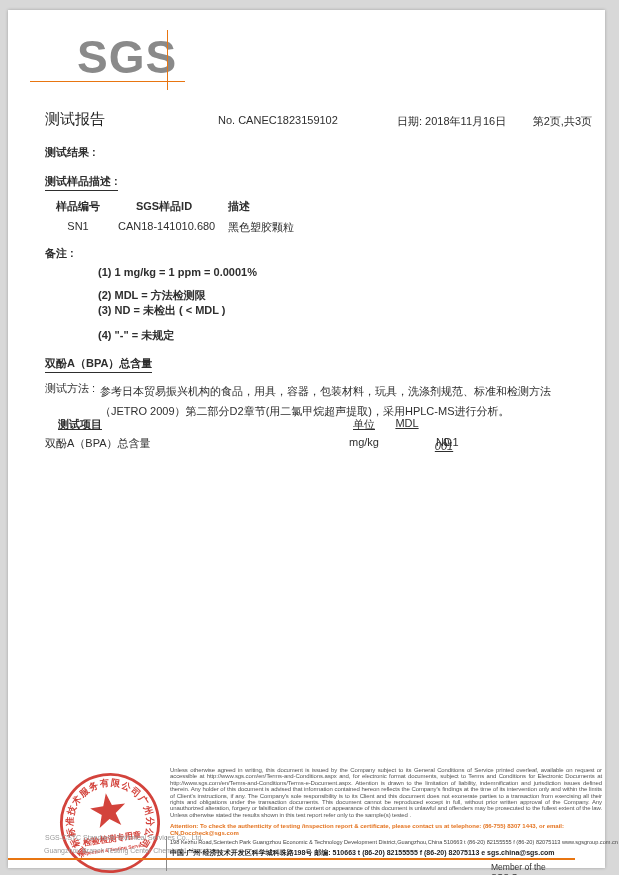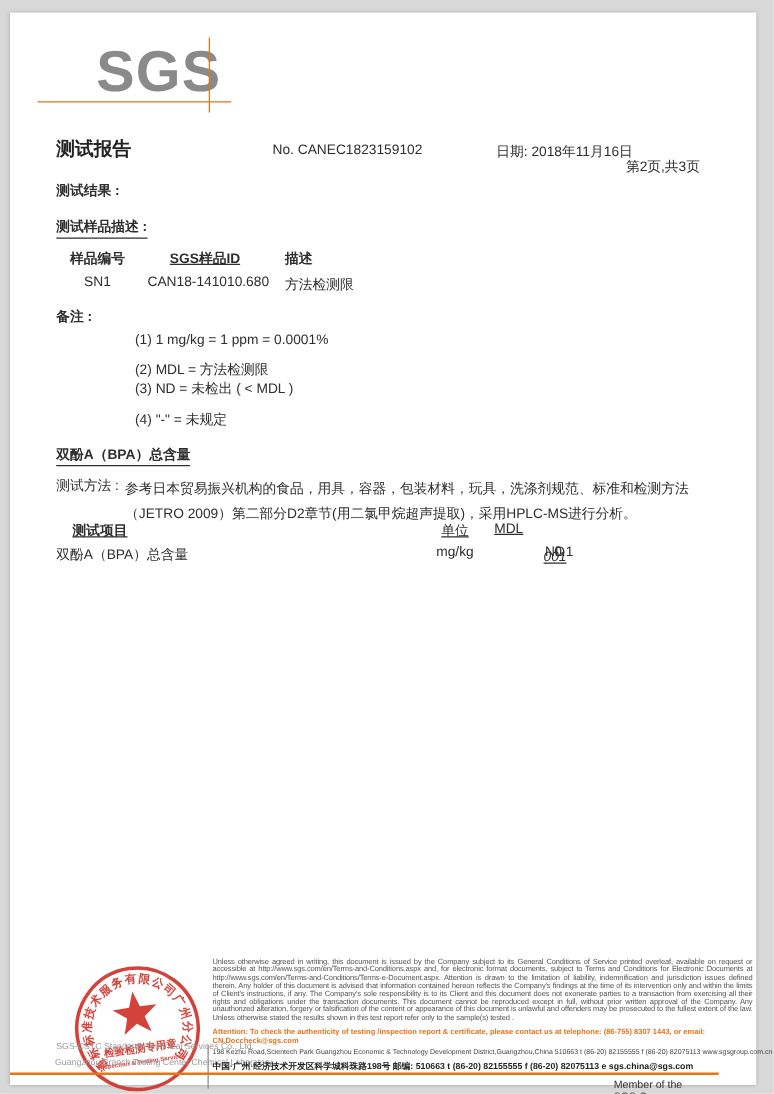--- a/index.html
+++ b/index.html
@@ -11,21 +11,21 @@
   .txt { color:#2e2e2e; font-size:11px; white-space:nowrap; }
   .bold { font-weight:bold; }
   .ul { border-bottom:1.2px solid #2e2e2e; padding-bottom:1px; }
 
   
   .logo-text { color:#8a8a8a; font-size:46px; font-weight:bold; letter-spacing:1px; font-family:"Liberation Sans",sans-serif; line-height:1; }
   .logo-hline { height:1px; background:#e87511; }
   .logo-vline { width:1px; background:#e87511; }
 
   
-  .report-title { font-size:15px; font-weight:bold; color:#222; }
+  .report-title { font-size:15px; font-weight:normal; color:#222; }
 
   
   .cell-c { text-align:center; }
 
   
   .hdr-ul { text-decoration:underline; }
   .italic { font-style:italic; }
 
   
   .disclaimer { font-size:6px; line-height:6.4px; color:#555; text-align:justify; white-space:normal; letter-spacing:-0.1px; }
@@ -46,41 +46,41 @@
 
   <div class="abs" style="left:77px; top:34px;">
     <span class="logo-text">SGS</span>
   </div>
   <div class="abs logo-hline" style="left:30px; top:81px; width:155px;"></div>
   <div class="abs logo-vline" style="left:167px; top:30px; height:60px;"></div>
 
   <div class="abs report-title" style="left:45px; top:110px;">测试报告</div>
   <div class="abs txt" style="left:218px; top:114px;">No. CANEC1823159102</div>
   <div class="abs txt" style="left:397px; top:114px;">日期: 2018年11月16日</div>
-  <div class="abs txt" style="left:560px; top:114px; transform:translateX(-100%);margin-top:12px;">第2页,共3页</div>
+  <div class="abs txt" style="left:592px; top:114px; transform:translateX(-100%);">第2页,共3页</div>
 
   <div class="abs txt bold" style="left:45px; top:145px;">测试结果 :</div>
 
   <div class="abs txt bold ul" style="left:45px; top:174px;">测试样品描述 :</div>
 
   <div class="abs" style="left:38px; top:199px; width:420px;">
     <div style="display:flex;">
       <span class="txt bold cell-c" style="width:80px;">样品编号</span>
-      <span class="txt bold cell-c" style="width:92px;text-decoration:underline;">SGS样品ID</span>
+      <span class="txt bold cell-c" style="width:92px;">SGS样品ID</span>
       <span class="txt bold" style="margin-left:18px;">描述</span>
     </div>
     <div style="display:flex; margin-top:6px;">
       <span class="txt cell-c" style="width:80px;">SN1</span>
       <span class="txt cell-c" style="width:92px;">CAN18-141010.680</span>
-      <span class="txt" style="margin-left:18px;">方法检测限</span>
+      <span class="txt" style="margin-left:18px;">黑色塑胶颗粒</span>
     </div>
   </div>
 
   <div class="abs txt bold" style="left:45px; top:246px;">备注 :</div>
-  <div class="abs" style="left:108px; top:266px;">
+  <div class="abs" style="left:98px; top:266px;font-weight:bold;">
     <div class="txt" style="margin-bottom:10px;">(1) 1 mg/kg = 1 ppm = 0.0001%</div>
     <div class="txt" style="">(2) MDL = 方法检测限</div>
     <div class="txt" style="margin-bottom:10px;">(3) ND = 未检出 ( &lt; MDL )</div>
     <div class="txt">(4) "-" = 未规定</div>
   </div>
 
   <div class="abs txt bold ul" style="left:45px; top:356px;">双酚A（BPA）总含量</div>
   <div class="abs txt" style="left:45px; top:381px;">测试方法 :</div>
   <div class="abs txt" style="left:100px; top:381px; width:472px; white-space:normal; line-height:20px;">参考日本贸易振兴机构的食品，用具，容器，包装材料，玩具，洗涤剂规范、标准和检测方法（JETRO 2009）第二部分D2章节(用二氯甲烷超声提取)，采用HPLC-MS进行分析。</div>
 

